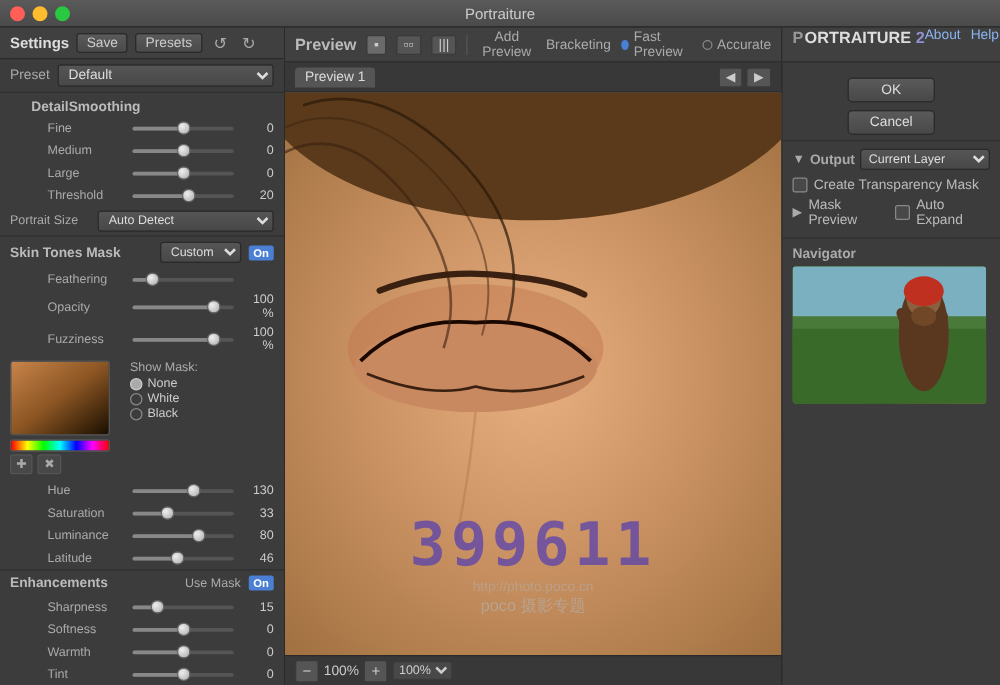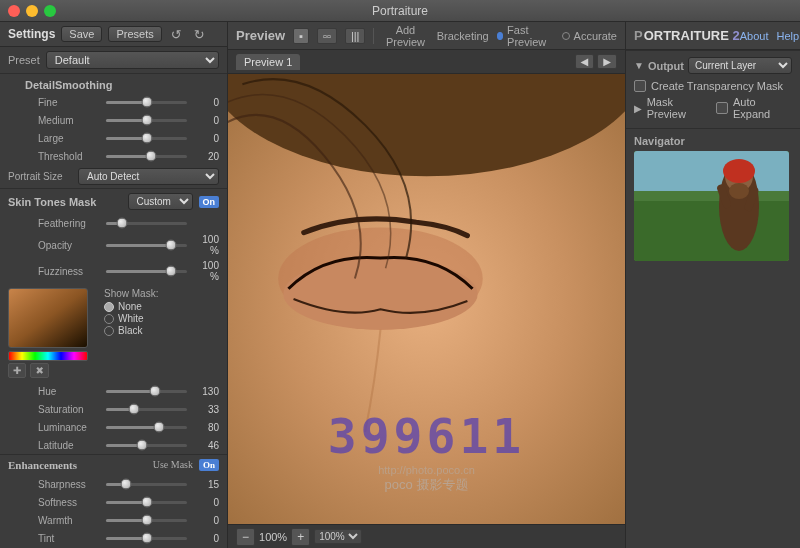--- a/index.html
+++ b/index.html
@@ -92,22 +92,22 @@
 
     .color-strip {
       width: 80px; height: 10px; margin-top: 3px;
       background: linear-gradient(to right, #f00, #ff0, #0f0, #0ff, #00f, #f0f, #f00);
       border-radius: 2px; border: 1px solid #555;
     }
     .dropper-row { display: flex; gap: 4px; margin-top: 2px; }
     .dropper-btn { background: #484848; border: 1px solid #555; color: #aaa; padding: 1px 4px; border-radius: 2px; font-size: 10px; cursor: pointer; }
 
     .enhancements-header {
-      display: flex; align-items: flex-start; padding: 4px 8px; gap: 6px;
-      border-top: 1px solid #2e2e2e; flex-shrink: 0; font-family: Liberation Serif, serif;
+      display: flex; align-items: center; padding: 4px 8px; gap: 6px;
+      border-top: 1px solid #2e2e2e; flex-shrink: 0;
     }
     .enh-title { font-size: 11px; font-weight: bold; color: #bbb; flex: 1; }
     .use-mask-label { font-size: 10px; color: #aaa; }
 
     
     #center-panel { flex: 1; display: flex; flex-direction: column; background: #2a2a2a; }
 
     .preview-toolbar {
       height: 28px; background: #404040; border-bottom: 1px solid #2a2a2a;
       display: flex; align-items: center; padding: 0 8px; gap: 8px; flex-shrink: 0;
@@ -148,21 +148,21 @@
     .zoom-value { font-size: 11px; color: #ccc; }
     .zoom-select { background: #484848; border: 1px solid #3a3a3a; color: #ccc; font-size: 10px; border-radius: 2px; }
 
     
     #right-panel {
       width: 175px; background: #3c3c3c; border-left: 1px solid #2a2a2a;
       display: flex; flex-direction: column; flex-shrink: 0;
     }
     .right-header {
       height: 28px; background: #404040; border-bottom: 1px solid #2a2a2a;
-      display: flex; align-items: center; justify-content: space-between;
+      display: flex; align-items: flex-start; justify-content: space-between;
       padding: 0 8px;
     }
     .right-header-title { font-size: 13px; font-weight: bold; color: #bbb; }
     .right-header-links { display: flex; gap: 8px; }
     .right-link { font-size: 11px; color: #8ab4f0; cursor: pointer; }
 
     .right-btn-area { padding: 12px 8px 4px; display: flex; flex-direction: column; align-items: center; gap: 6px; }
     .right-btn {
       width: 70px; background: linear-gradient(to bottom, #5a5a5a, #484848);
       border: 1px solid #2a2a2a; color: #ddd; padding: 3px 0; border-radius: 4px;
@@ -552,20 +552,24 @@
     <div class="right-header">
       <span class="right-header-title">
         <span style="font-variant:small-caps; letter-spacing:1px; color:#999;">P</span><span style="color:#ddd;">ORTRAITURE</span>&nbsp;<span style="color:#9090d0;">2</span>
       </span>
       <div class="right-header-links">
         <span class="right-link">About</span>
         <span class="right-link">Help</span>
       </div>
     </div>
 
+    <div class="right-btn-area">
+      <button class="right-btn">OK</button>
+      <button class="right-btn">Cancel</button>
+    </div>
 
     <div class="output-section">
       <div class="output-header">
         <span class="output-arrow">▼</span>
         <span class="output-title">Output</span>
         <select class="output-select">
           <option>Current Layer</option>
           <option>New Layer</option>
         </select>
       </div>

